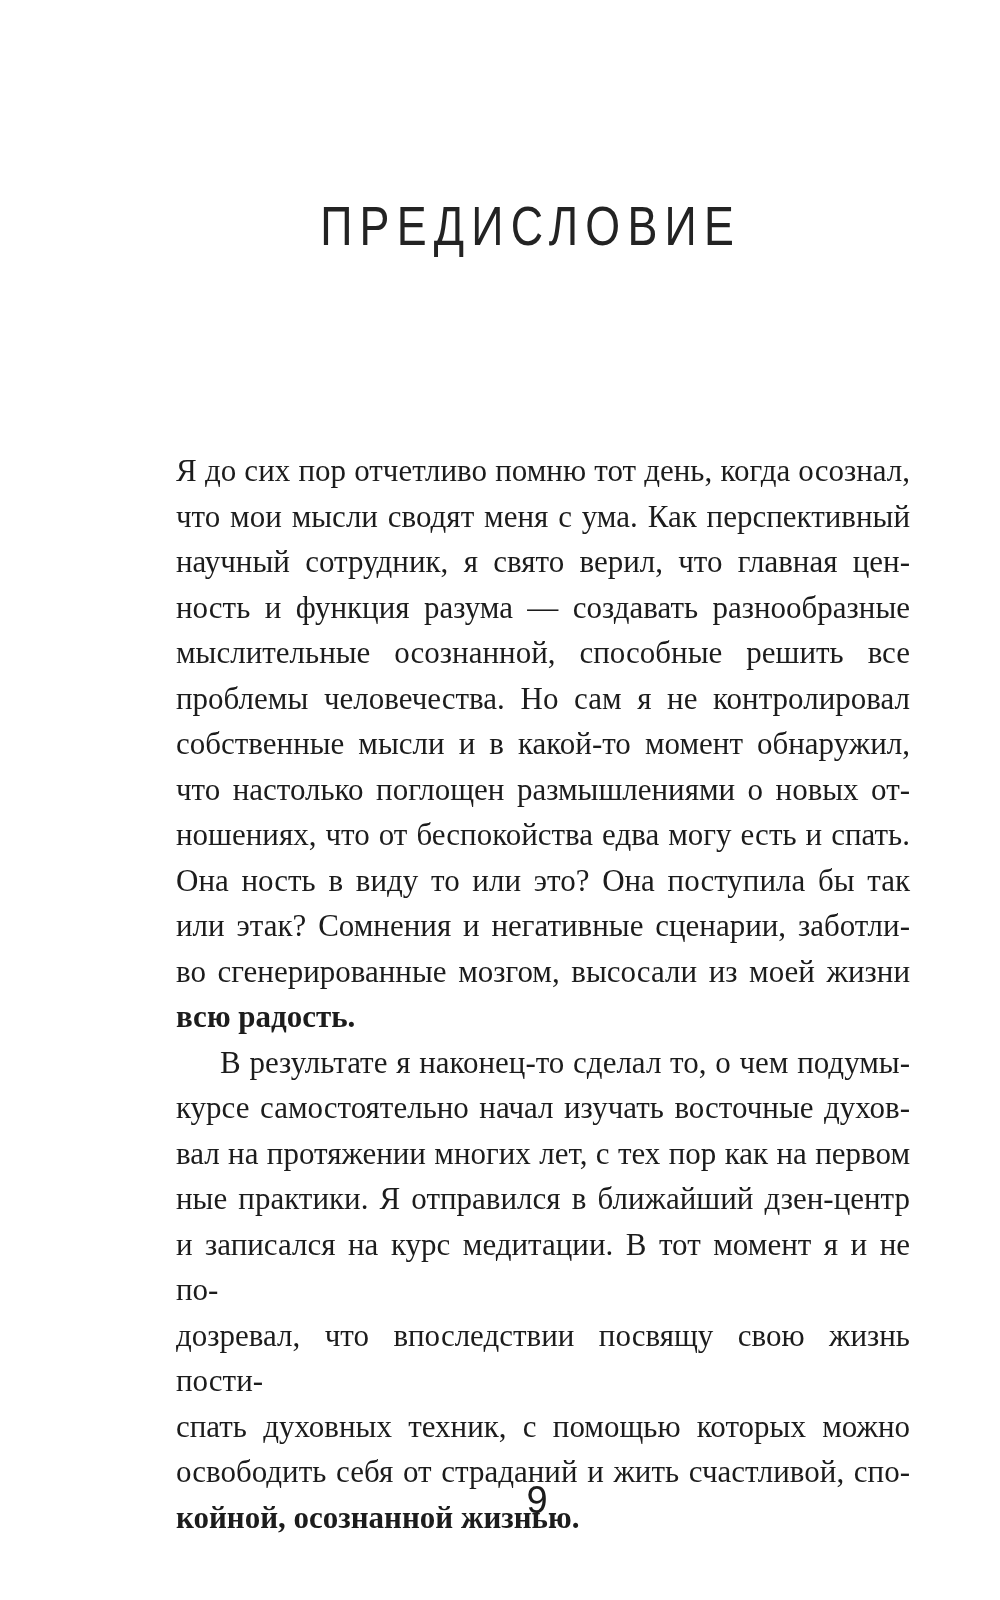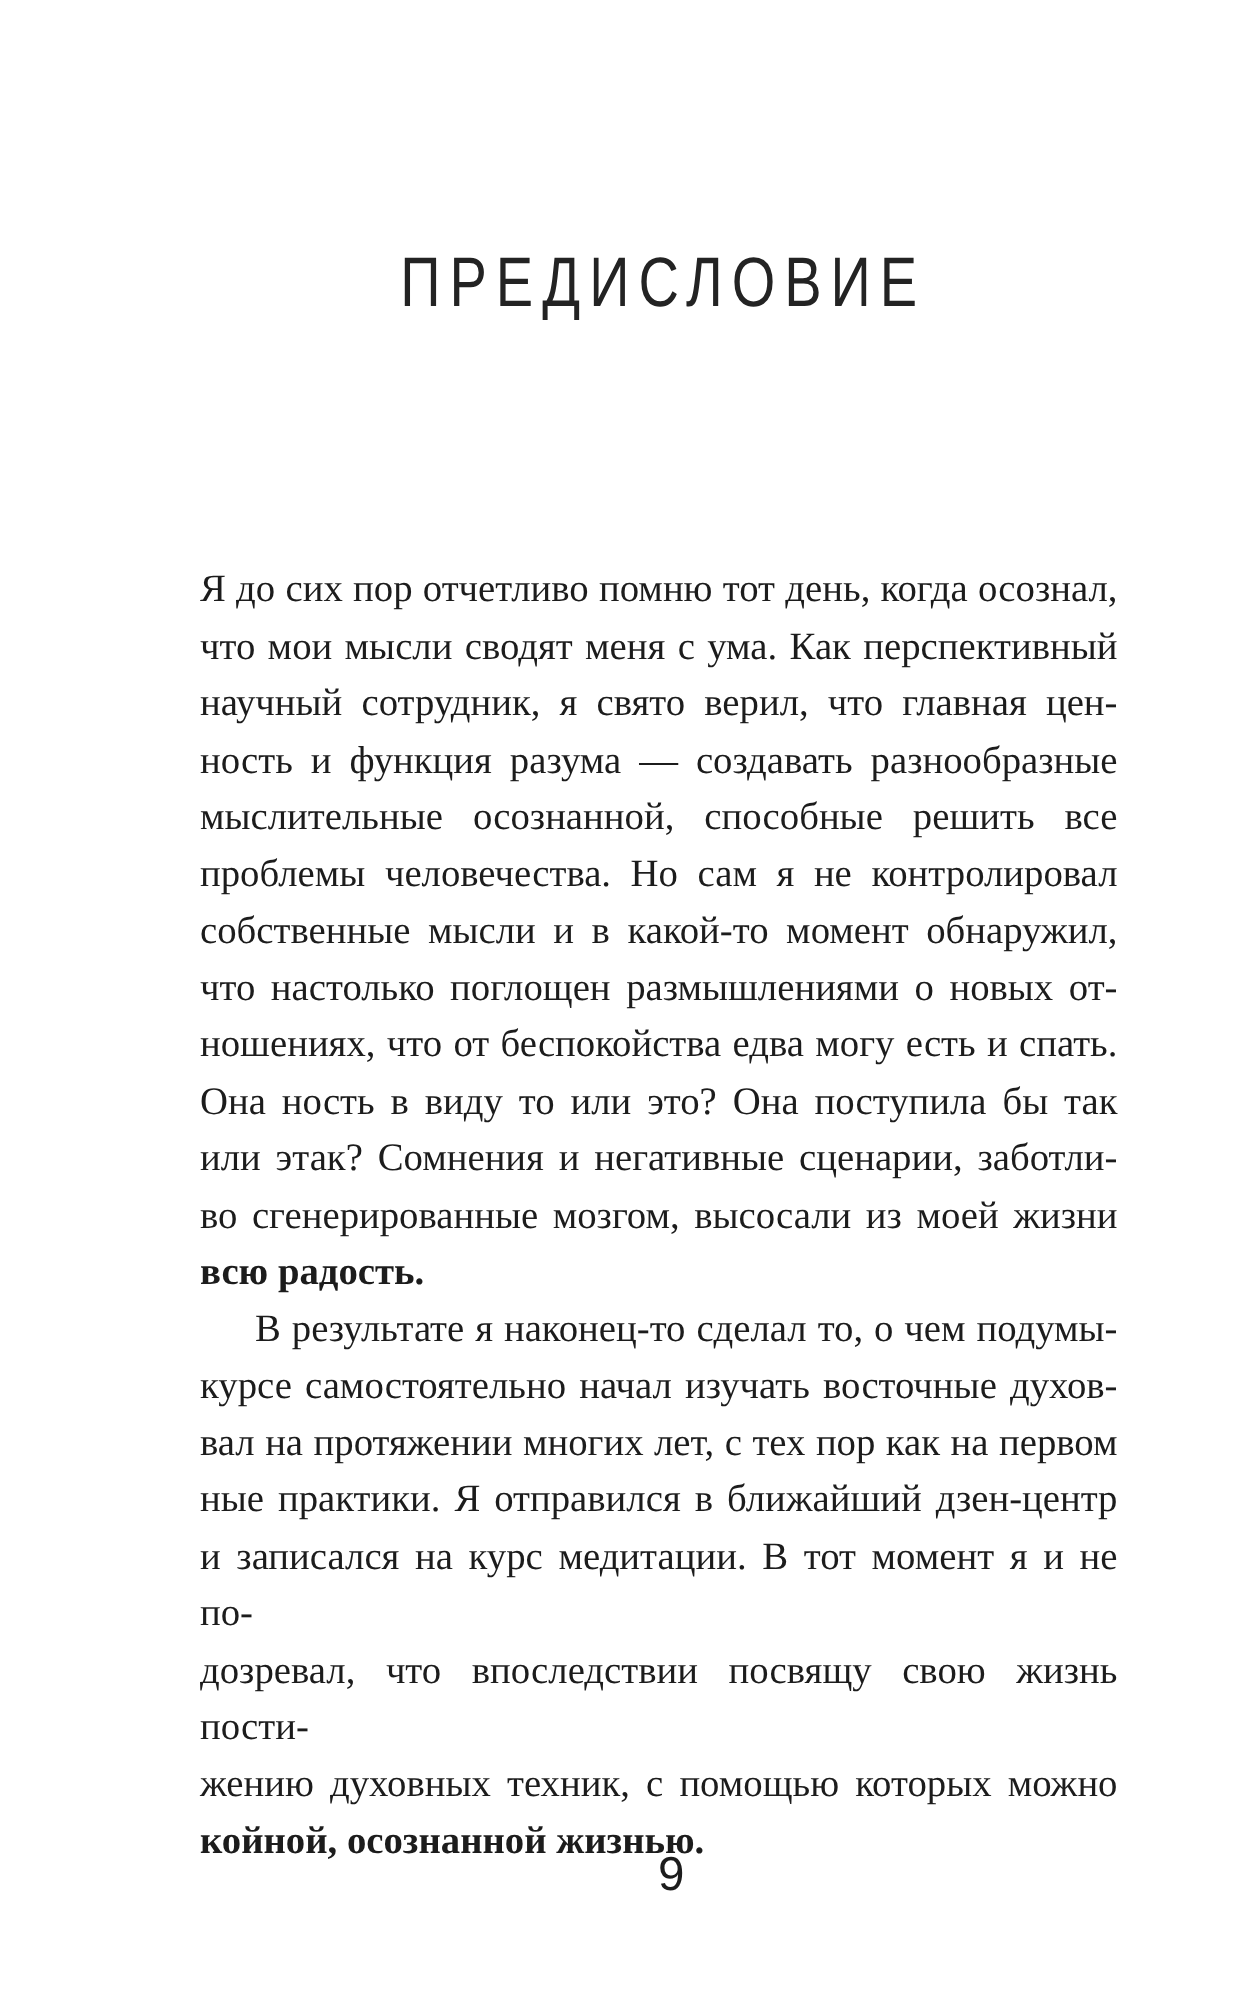--- a/index.html
+++ b/index.html
@@ -34,21 +34,21 @@
     line-height: 56px;
     letter-spacing: 9px;
     text-indent: 9px; 
     color: var(--title);
     transform: scaleX(0.80);
     transform-origin: 50% 50%;
     white-space: nowrap;
   }
   .body-text {
     position: absolute;
-    left: 133px;
+    left: 149px;
     top: 448px;
     width: 734px;
     font-size: 31px;
     line-height: 45.5px;
     color: var(--text);
   }
   .paragraph {
     margin: 0;
     padding: 0;
   }
@@ -98,19 +98,20 @@
         <div class="text-line">во сгенерированные мозгом, высосали из моей жизни</div>
         <div class="text-line para-end">всю радость.</div>
       </div>
       <div class="paragraph">
         <div class="text-line first-indent">В результате я наконец-то сделал то, о чем подумы-</div>
         <div class="text-line">курсе самостоятельно начал изучать восточные духов-</div>
         <div class="text-line">вал на протяжении многих лет, с тех пор как на первом</div>
         <div class="text-line">ные практики. Я отправился в ближайший дзен-центр</div>
         <div class="text-line">и записался на курс медитации. В тот момент я и не по-</div>
         <div class="text-line">дозревал, что впоследствии посвящу свою жизнь пости-</div>
-        <div class="text-line">жению духовных техник, с помощью которых можно</div>
+        <div class="text-line">спать духовных техник, с помощью которых можно</div>
+        <div class="text-line">освободить себя от страданий и жить счастливой, спо-</div>
         <div class="text-line para-end">койной, осознанной жизнью.</div>
       </div>
     </div>
 
   <div class="folio">9</div>
 </div>
 
 </body></html>

